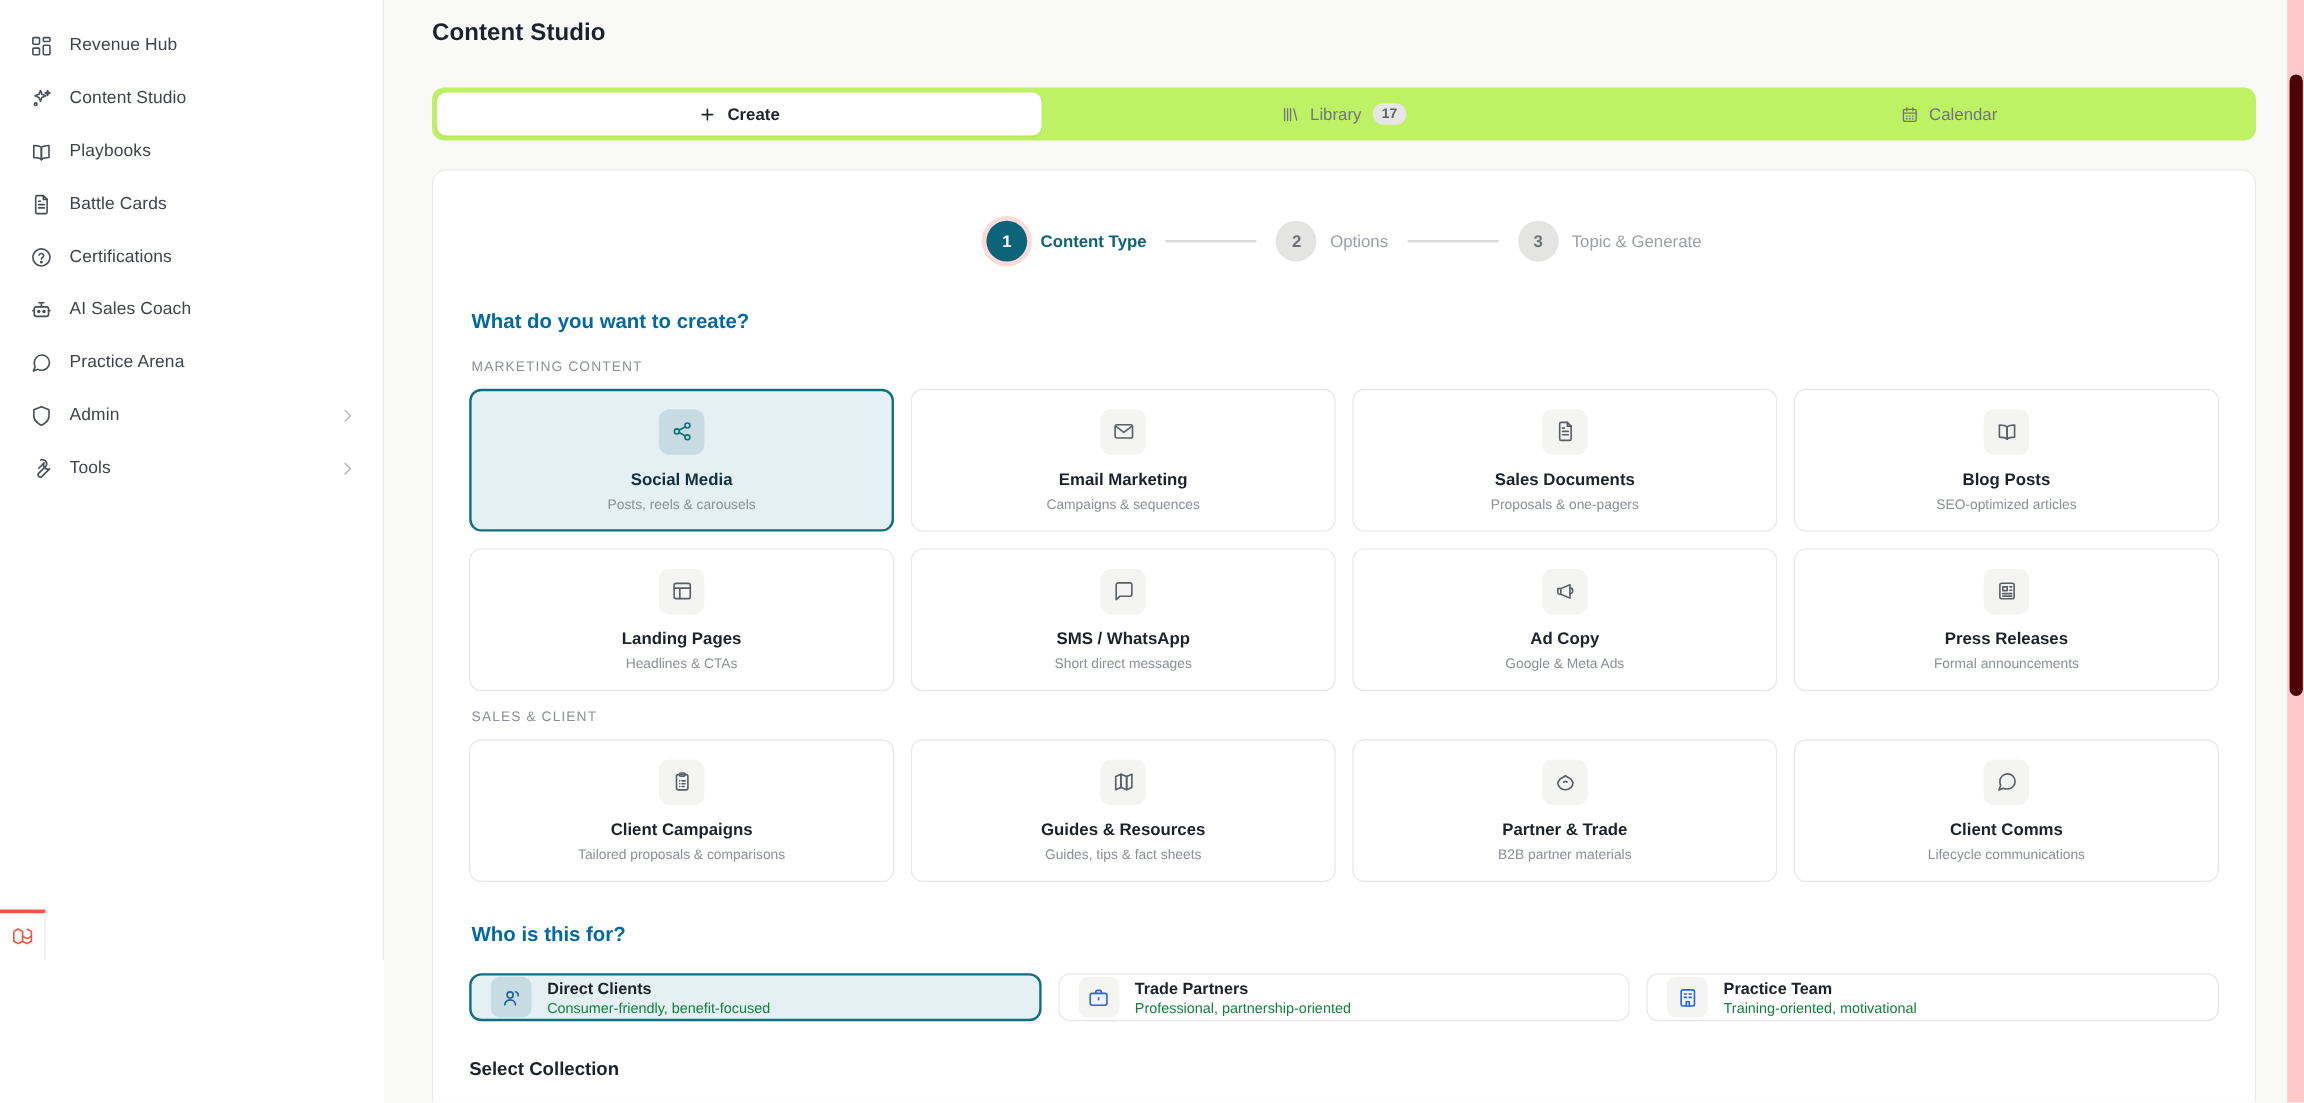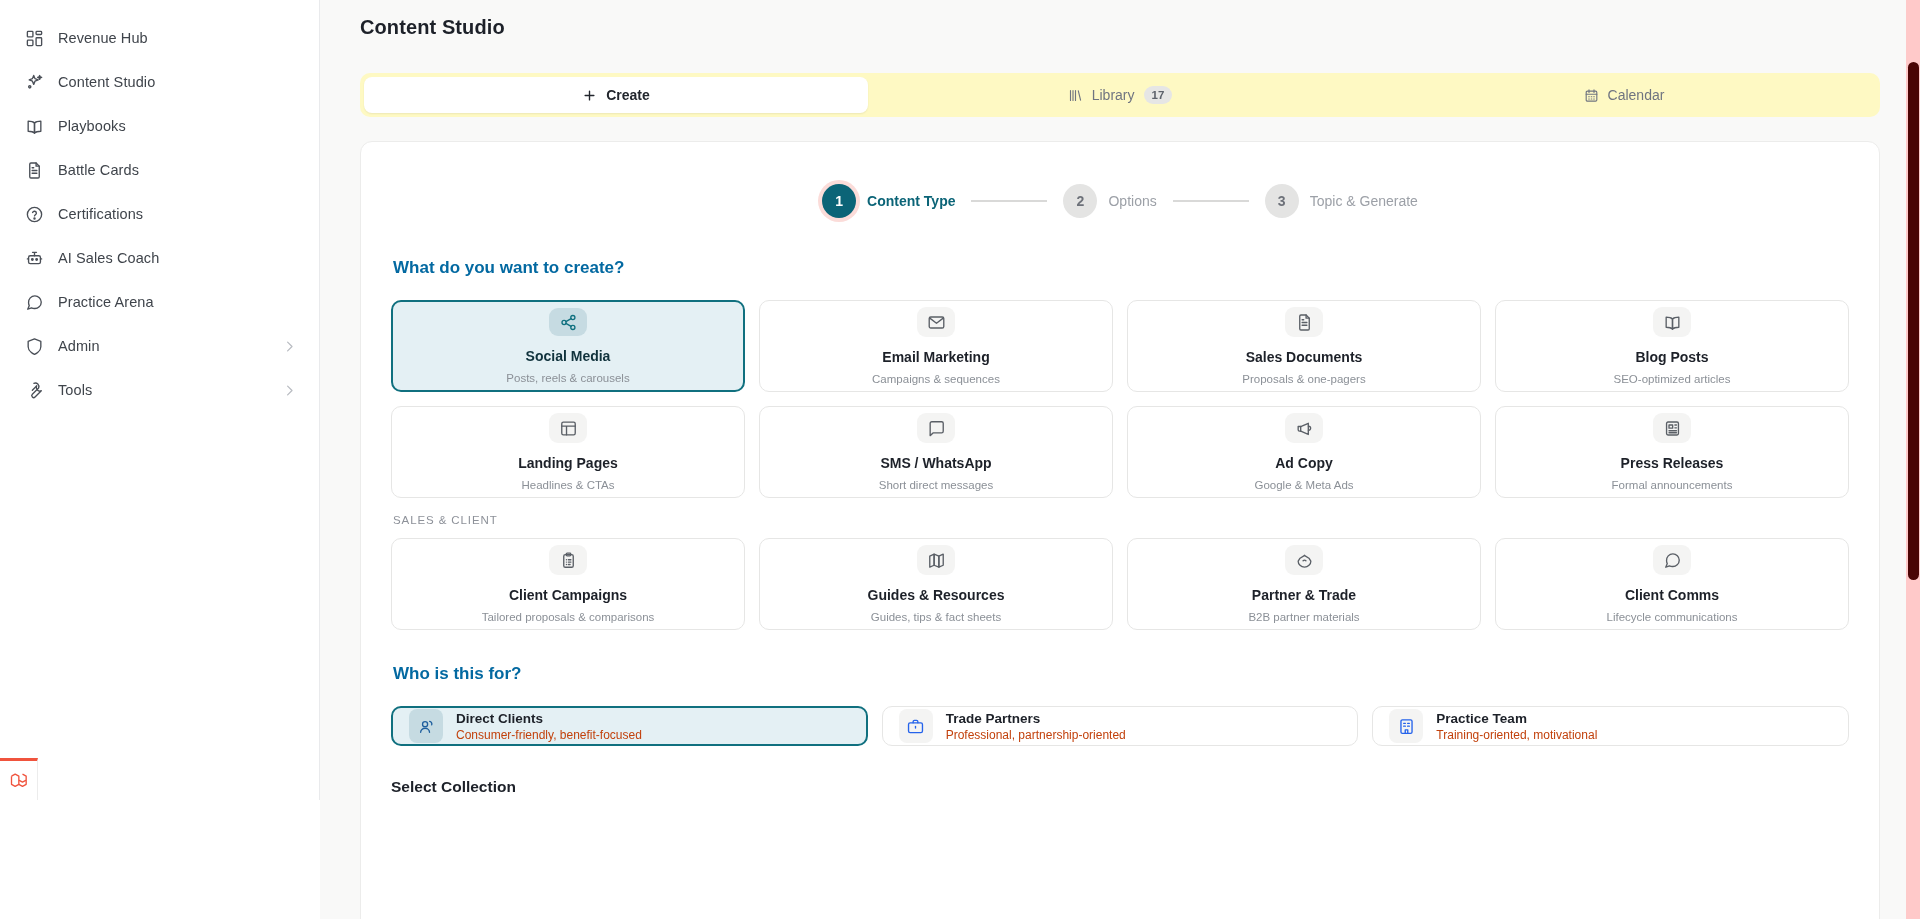--- a/index.html
+++ b/index.html
@@ -51,21 +51,21 @@
   }
   .page-title {
     font-size: 20px; font-weight: 600; color: #1d2129;
     padding: 16px 0 0 40px;
     letter-spacing: .1px;
   }
 
   .tabs {
     margin: 34px 40px 0 40px;
     height: 44px;
-    background: #fef9c3;
+    background: #bef264;
     border-radius: 10px;
     display: flex;
     padding: 4px;
     gap: 0;
   }
   .tab {
     flex: 1 1 0;
     display: flex; align-items: center; justify-content: center;
     gap: 9px;
     font-size: 14px;
@@ -113,21 +113,21 @@
     font-weight: 500; margin: 0 0 12px 2px; text-transform: uppercase;
   }
   .card-grid {
     display: grid; grid-template-columns: repeat(4, 1fr);
     gap: 14px; margin-bottom: 16px;
   }
   .ctype-card {
     border: 1px solid #e6e6e5;
     background: #fff;
     border-radius: 10px;
-    height: 92px;
+    height: 119px;
     display:flex; flex-direction:column; align-items:center; justify-content:center;
     cursor: pointer;
     padding: 6px;
   }
   .ctype-card.selected { border: 2px solid #10707f; background: #e4f0f4; }
   .ctype-icon {
     width: 38px; height: 38px; border-radius: 9px;
     background: #f4f4f3; display:flex; align-items:center; justify-content:center;
     color:#5a5f66; margin-bottom: 12px;
   }
@@ -147,21 +147,21 @@
   }
   .aud-card.selected { border: 2px solid #10707f; background:#e4f0f4; }
   .aud-ico {
     width: 34px; height: 34px; border-radius: 8px; flex:0 0 34px;
     background:#f4f4f3; display:flex; align-items:center; justify-content:center;
     color:#2563eb;
   }
   .aud-card.selected .aud-ico { background:#c6dbe2; color:#1f5f9e; }
   .aud-txt { display:flex; flex-direction:column; gap:2px; min-width:0; }
   .aud-name { font-size: 13.5px; font-weight:700; color:#1d2129; }
-  .aud-desc { font-size: 12px; color:#c2410c; white-space:nowrap; }
+  .aud-desc { font-size: 12px; color:#15803d; white-space:nowrap; }
 
   .coll-title { font-size: 15.5px; font-weight:700; color:#1d2129; margin-top: 32px; }
 
   
   .scrollbar-track {
     position: absolute; right: 0; top: 0;
     width: 14px; height: 919px; background: #ffc9c9;
   }
   .scrollbar-thumb {
     position: absolute; right: 1px; top: 62px;
@@ -333,20 +333,21 @@
           <div class="step-line"></div>
           <div class="step">
             <span class="step-circle idle">3</span>
             <span class="step-label idle">Topic &amp; Generate</span>
           </div>
         </div>
 
       <h2 class="q-title">What do you want to create?</h2>
 
       <div id="groups">
+          <div class="group-label">MARKETING CONTENT</div>
           <div class="card-grid">
             <div class="ctype-card selected">
               <span class="ctype-icon">
                 <svg width="19" height="19" viewBox="0 0 24 24" fill="none" stroke="currentColor" stroke-width="1.7" stroke-linecap="round" stroke-linejoin="round">
                   <circle cx="17.5" cy="5.8" r="2.6"></circle>
                   <circle cx="6.4" cy="12" r="2.6"></circle>
                   <circle cx="17.5" cy="18.2" r="2.6"></circle>
                   <path d="M8.7 10.8l6.6-3.7M8.7 13.2l6.6 3.7"></path>
                 </svg>
               </span>

